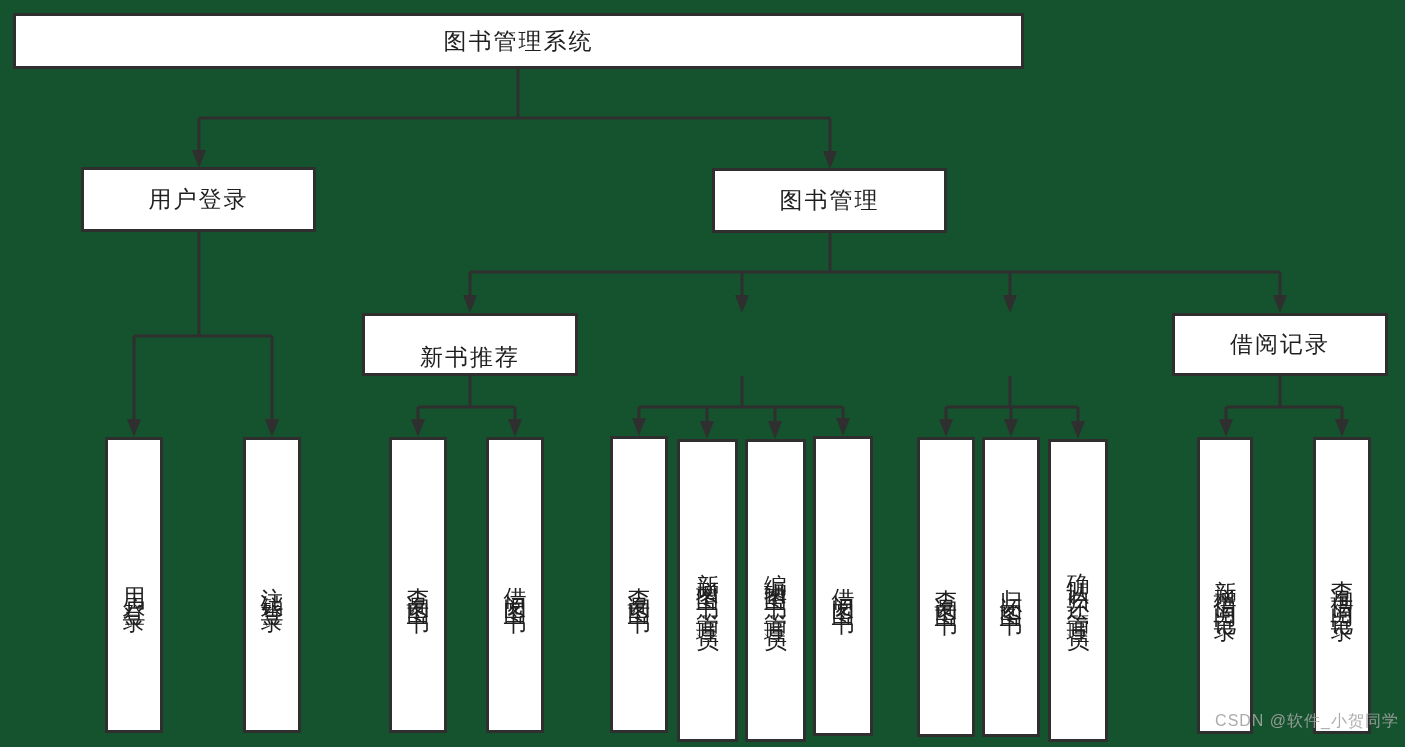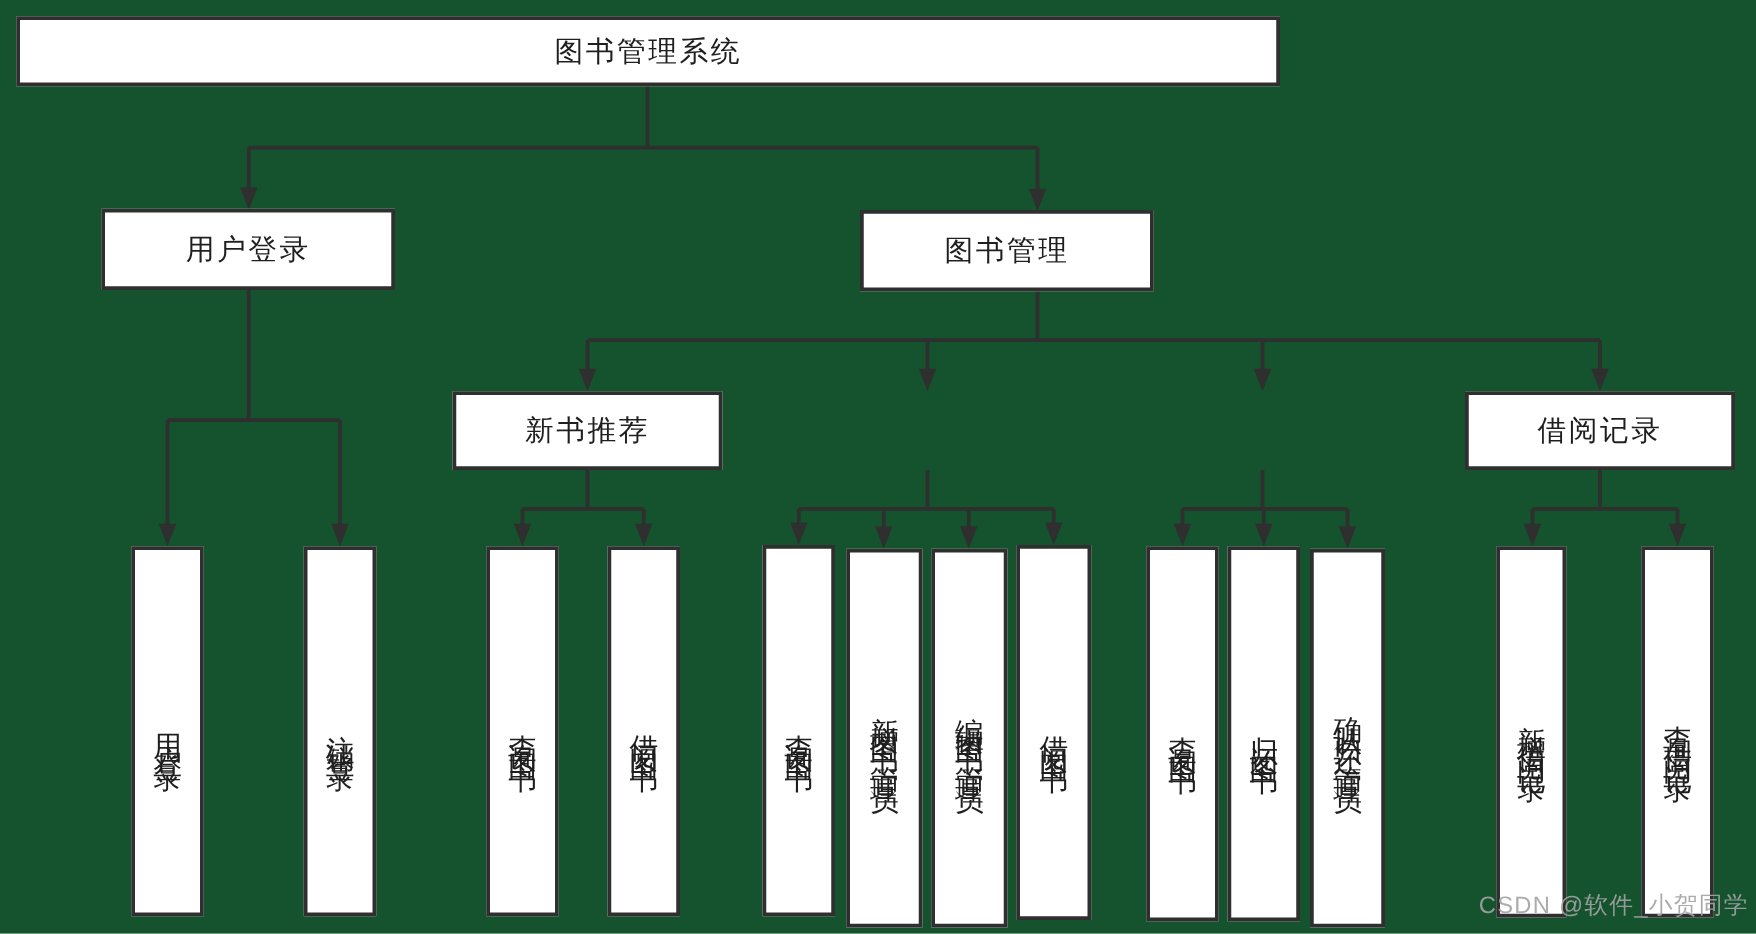--- a/index.html
+++ b/index.html
@@ -37,22 +37,22 @@
     text-orientation: mixed;
     font-size: 23px;
     letter-spacing: 8px;
     line-height: 1;
     color: #1f1f1f;
     white-space: nowrap;
   }
   
   .n-root            { left: 13px;   top: 13px;  width: 1011px; height: 56px; }
   .n-user-login      { left: 81px;   top: 167px; width: 235px;  height: 65px; }
-  .n-book-mgmt       { left: 688px;  top: 168px; width: 235px;  height: 65px; }
-  .n-new-book-rec    { left: 362px;  top: 313px; width: 216px;  height: 63px; }
+  .n-book-mgmt       { left: 712px;  top: 168px; width: 235px;  height: 65px; }
+  .n-new-book-rec    { left: 362px;  top: 313px; width: 216px;  height: 63px; align-items: flex-end; }
   .n-book-borrow     { left: 636px;  top: 313px; width: 212px;  height: 63px; }
   .n-current-borrow  { left: 902px;  top: 313px; width: 216px;  height: 63px; }
   .n-borrow-record   { left: 1172px; top: 313px; width: 216px;  height: 63px; }
 
   .l-user-login      { left: 105px;  top: 437px; width: 58px; height: 296px; }
   .l-logout          { left: 243px;  top: 437px; width: 58px; height: 296px; }
   .l-query-rec       { left: 389px;  top: 437px; width: 58px; height: 296px; }
   .l-borrow-rec      { left: 486px;  top: 437px; width: 58px; height: 296px; }
   .l-query-bb        { left: 610px;  top: 436px; width: 58px; height: 297px; }
   .l-add-book        { left: 677px;  top: 439px; width: 61px; height: 303px; }
@@ -61,21 +61,21 @@
   .l-query-cb        { left: 917px;  top: 437px; width: 58px; height: 300px; }
   .l-return-book     { left: 982px;  top: 437px; width: 58px; height: 300px; }
   .l-confirm-return  { left: 1048px; top: 439px; width: 60px; height: 303px; }
   .l-add-record      { left: 1197px; top: 437px; width: 56px; height: 297px; }
   .l-query-record    { left: 1313px; top: 437px; width: 58px; height: 297px; }
 
   #watermark {
     position: absolute;
     right: 6px;
     top: 711px;
-    font-size: 19px;
+    font-size: 16px;
     letter-spacing: 1px;
     color: #a3a3a3;
     opacity: 0.9;
     z-index: 10;
     white-space: nowrap;
   }
 </style>
 </head>
 <body>
 

